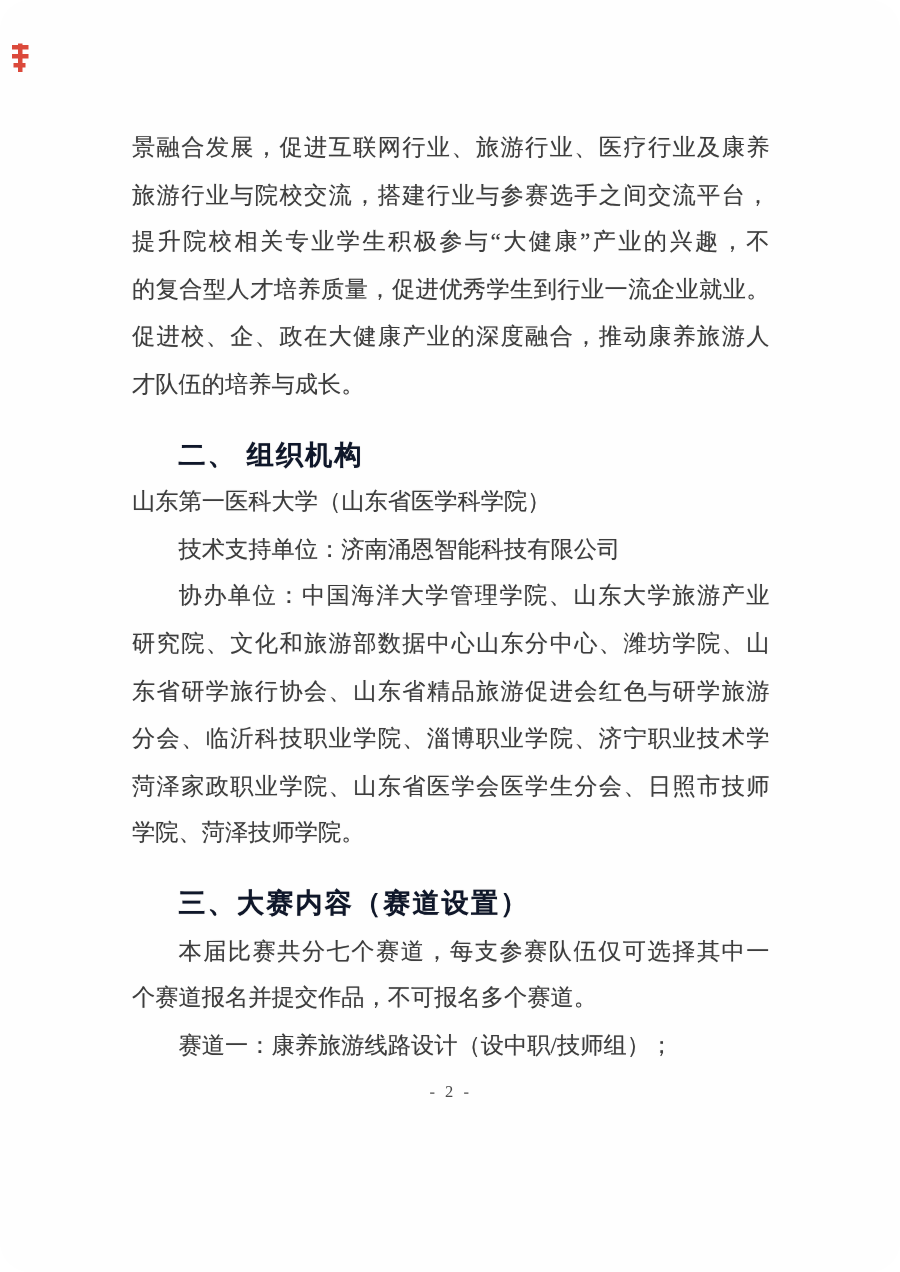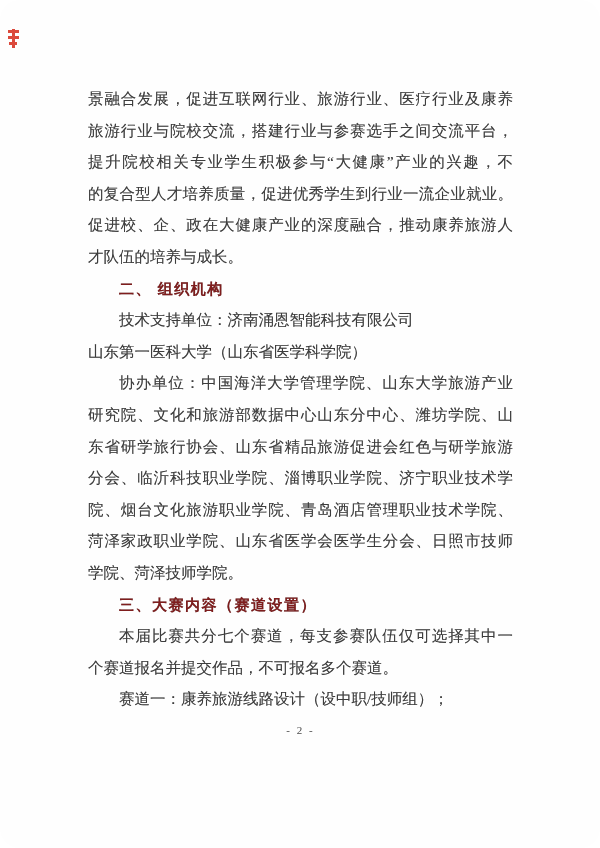--- a/index.html
+++ b/index.html
@@ -44,24 +44,25 @@
   .just {
     text-align: justify;
     text-align-last: justify;
     text-justify: inter-character;
   }
   .end { text-align: center; text-align-last: left; }
   .ind { padding-left: 31px; }
   .heading {
     font-family: "Liberation Sans", "DejaVu Sans", sans-serif;
     font-weight: 700;
-    font-size: 15px;
-    color: #7f1d1d;
+    font-size: 18px;
+    color: #0f172a;
     letter-spacing: 1.5px;
     text-shadow: 0 0 0.5px rgba(40,40,40,0.5);
+    margin-top: 15px;
   }
   .page-number {
     height: 31.6px;
     line-height: 31.6px;
     text-align: center;
     font-size: 11px;
     color: #4a4a4a;
     letter-spacing: 2px;
   }
 </style>
@@ -78,27 +79,26 @@
   </div>
 
   <div class="text-block">
     <div class="ln just">景融合发展，促进互联网行业、旅游行业、医疗行业及康养</div>
     <div class="ln just">旅游行业与院校交流，搭建行业与参赛选手之间交流平台，</div>
     <div class="ln just">提升院校相关专业学生积极参与“大健康”产业的兴趣，不</div>
     <div class="ln just">的复合型人才培养质量，促进优秀学生到行业一流企业就业。</div>
     <div class="ln just">促进校、企、政在大健康产业的深度融合，推动康养旅游人</div>
     <div class="ln end">才队伍的培养与成长。</div>
     <div class="ln heading ind end">二、 组织机构</div>
+    <div class="ln end">山东第一医科大学（山东省医学科学院）</div>
     <div class="ln end ind">技术支持单位：济南涌恩智能科技有限公司</div>
-    <div class="ln end">山东第一医科大学（山东省医学科学院）</div>
     <div class="ln just ind">协办单位：中国海洋大学管理学院、山东大学旅游产业</div>
     <div class="ln just">研究院、文化和旅游部数据中心山东分中心、潍坊学院、山</div>
     <div class="ln just">东省研学旅行协会、山东省精品旅游促进会红色与研学旅游</div>
     <div class="ln just">分会、临沂科技职业学院、淄博职业学院、济宁职业技术学</div>
-    <div class="ln just">院、烟台文化旅游职业学院、青岛酒店管理职业技术学院、</div>
     <div class="ln just">菏泽家政职业学院、山东省医学会医学生分会、日照市技师</div>
     <div class="ln end">学院、菏泽技师学院。</div>
     <div class="ln heading ind end">三、大赛内容（赛道设置）</div>
     <div class="ln just ind">本届比赛共分七个赛道，每支参赛队伍仅可选择其中一</div>
     <div class="ln end">个赛道报名并提交作品，不可报名多个赛道。</div>
     <div class="ln end ind">赛道一：康养旅游线路设计（设中职/技师组）；</div>
     <div class="page-number">- 2 -</div>
   </div>
 
 </div>

